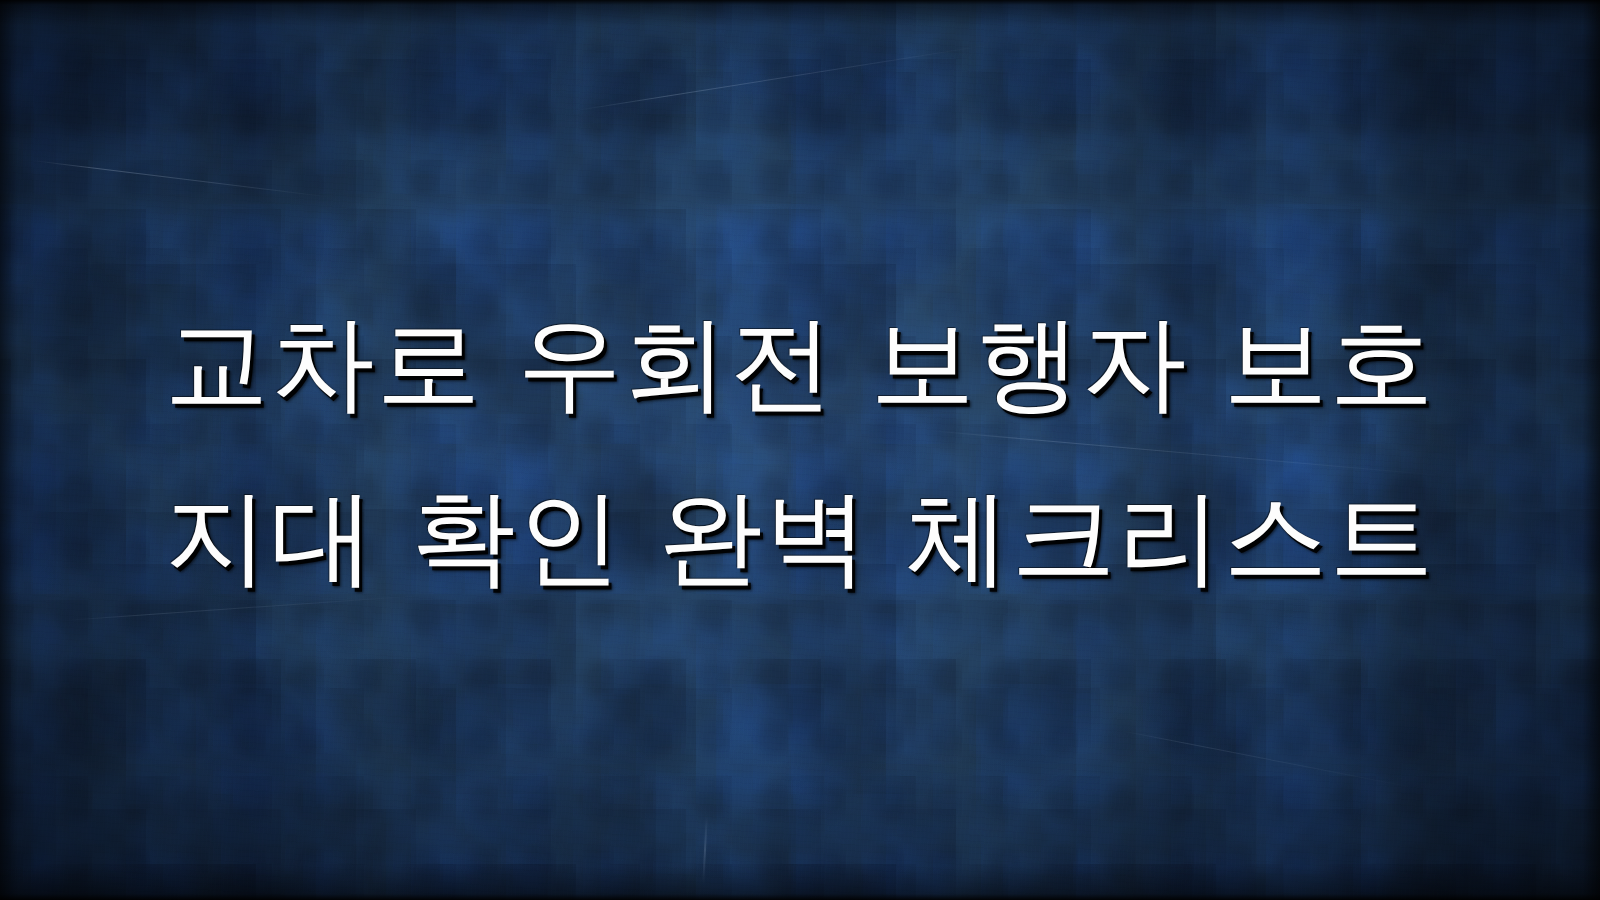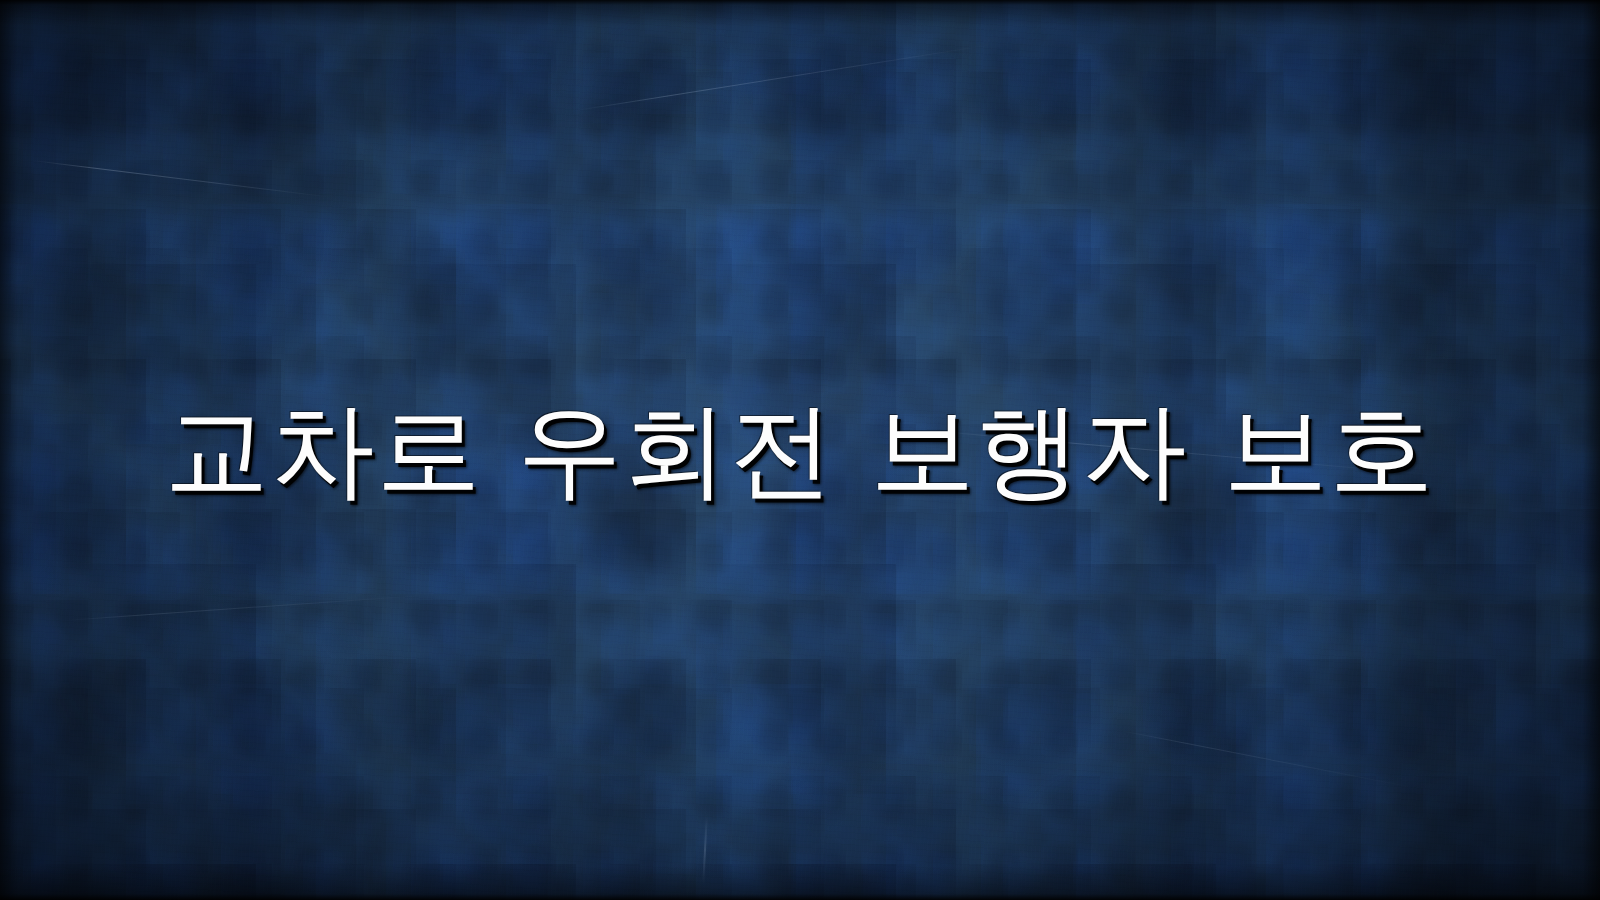--- a/index.html
+++ b/index.html
@@ -168,15 +168,16 @@
   <div class="scratch sc3"></div>
   <div class="scratch sc4"></div>
   <div class="scratch sc5"></div>
   <div class="scratch sc6"></div>
 
   <div class="bg-vignette"></div>
   <div class="bg-edges"></div>
 
   <div class="title-block">
     <div class="title-line">교차로 우회전 보행자 보호</div>
+    <div class="title-line">지대 확인 완벽 체크리스트</div>
   </div>
 
 </div>
 
 </body></html>

